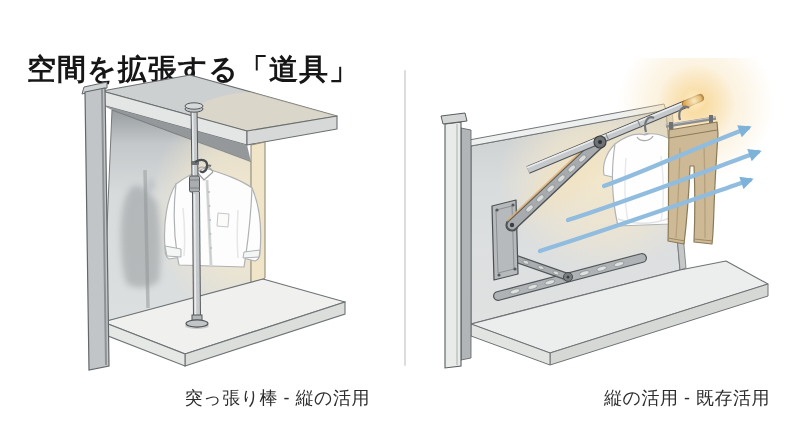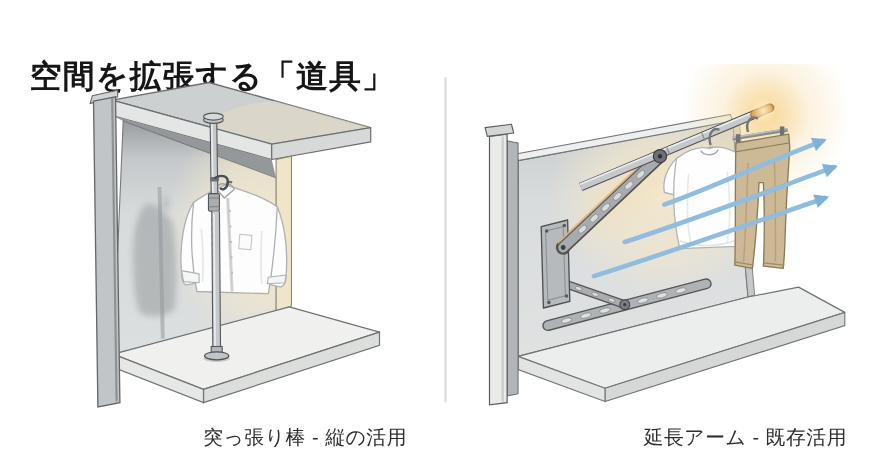--- a/index.html
+++ b/index.html
@@ -276,13 +276,13 @@
   <g fill="none" stroke="#8fbcdf" stroke-width="4.2" stroke-linecap="round">
     <path d="M176,128 C216,114 262,92 320,70" marker-end="url(#ah)"></path>
     <path d="M140,162 C202,142 270,116 330,94" marker-end="url(#ah)"></path>
     <path d="M112,193 C182,171 264,142 322,122" marker-end="url(#ah)"></path>
   </g>
 </svg>
 
 <div class="divider"></div>
 
 <div id="caption-left" class="caption">突っ張り棒 - 縦の活用</div>
-<div id="caption-right" class="caption">延長アーム - 既存活用</div>
+<div id="caption-right" class="caption">縦の活用 - 既存活用</div>
 
 </body></html>

